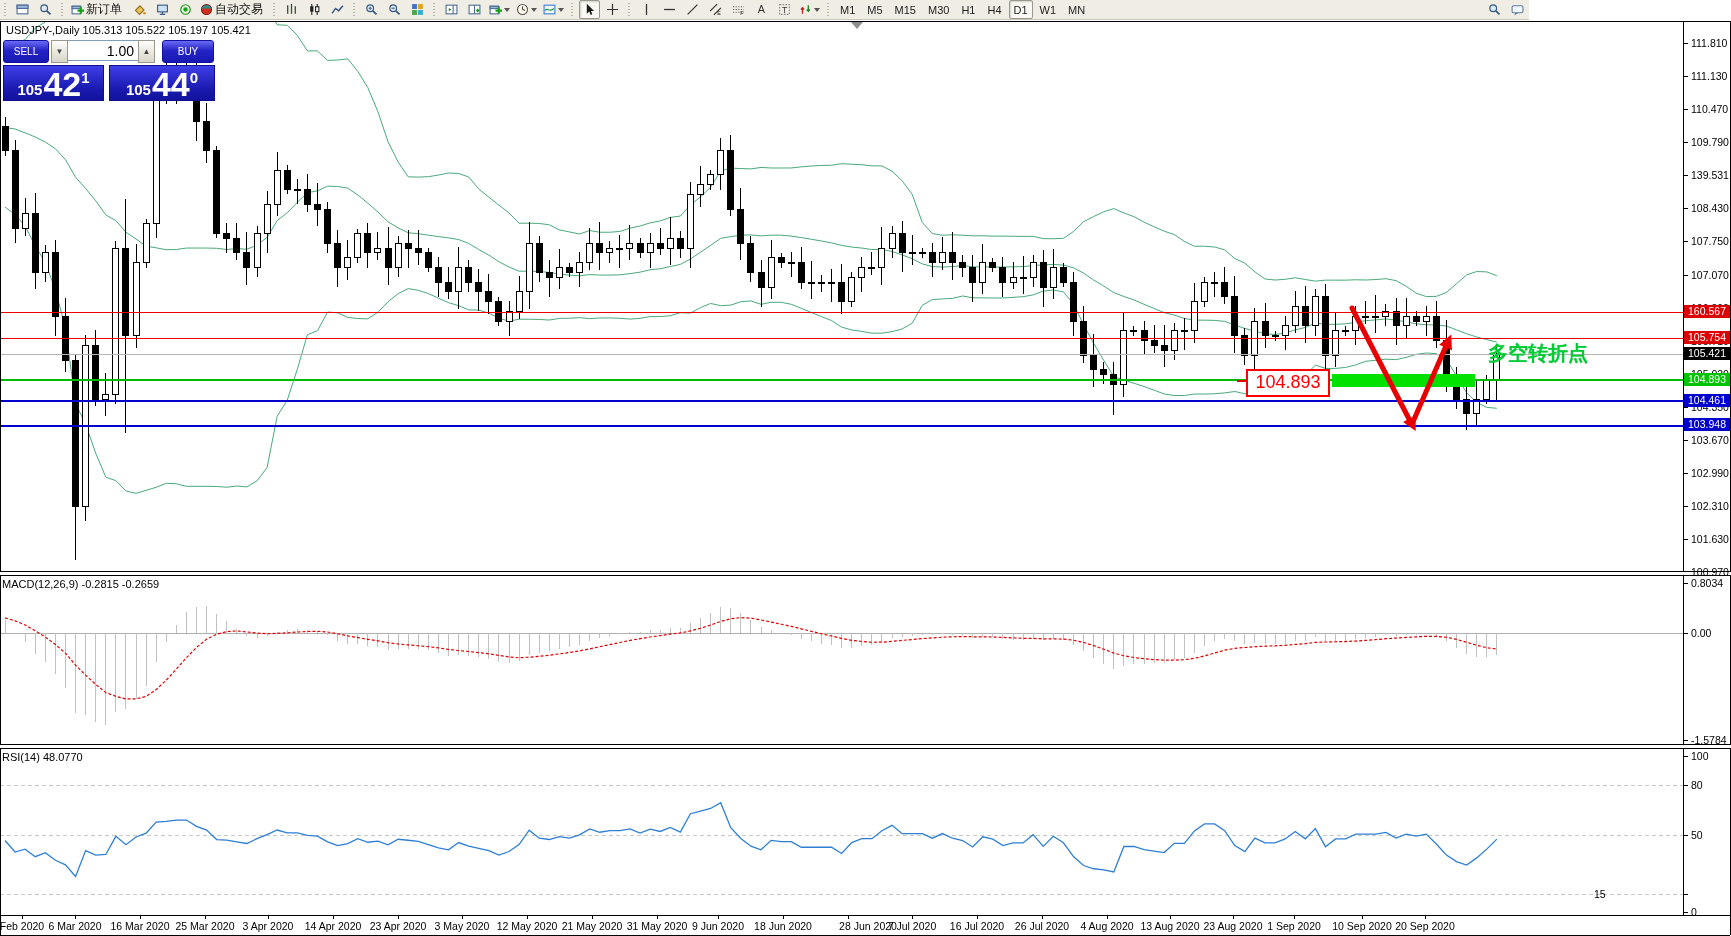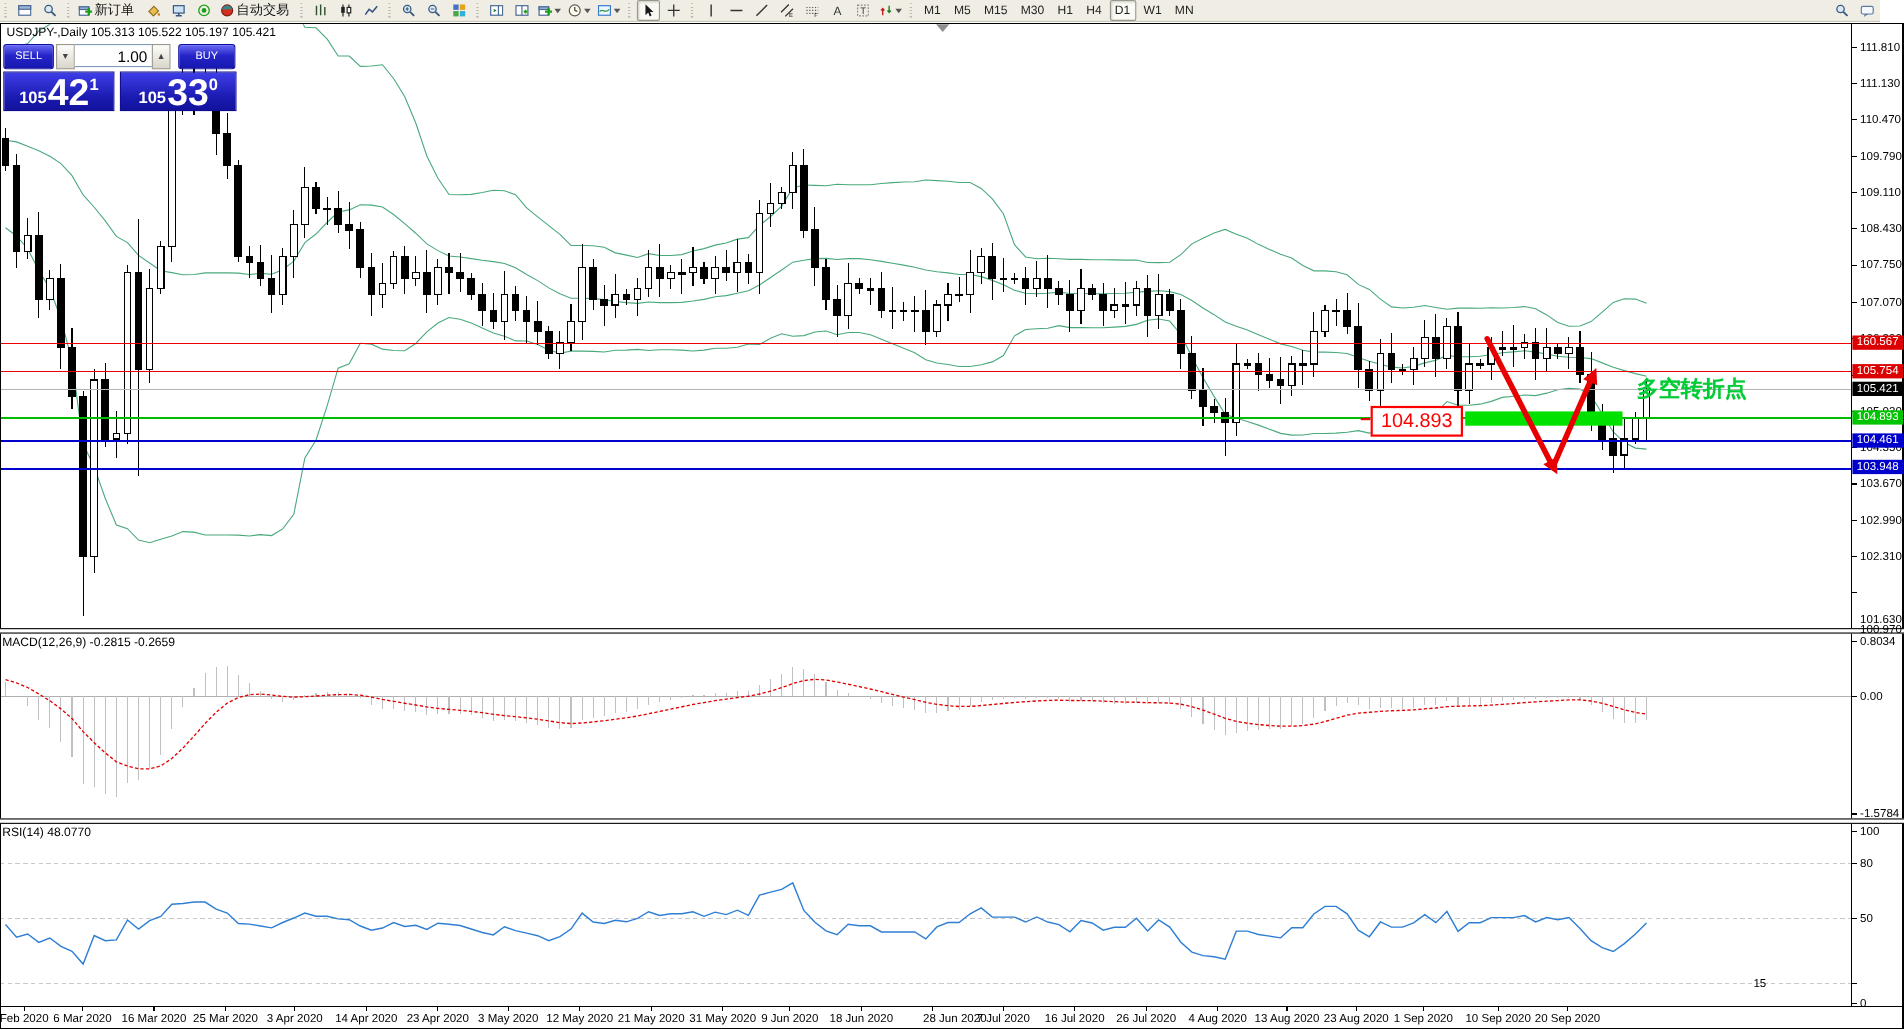--- a/index.html
+++ b/index.html
@@ -1,17 +1,17 @@
 <!DOCTYPE html>
 <html><head>
 <meta charset="utf-8">
 <style>
   html,body{margin:0;padding:0;width:1731px;height:936px;overflow:hidden;background:#fff;
     font-family:"Liberation Sans",sans-serif;-webkit-user-select:none;user-select:none;}
-  #toolbar{position:absolute;left:0;top:0;width:1709px;height:19px;background:#f0eee4;
+  #toolbar{position:absolute;left:0;top:0;width:1529px;height:19px;background:#f0eee4;
     border-bottom:1px solid #c9c6ba;display:flex;align-items:center;z-index:5;}
   .tb-btn{height:17px;min-width:17px;display:inline-flex;align-items:center;justify-content:center;
     padding:0 1px;margin:0 1px;border:1px solid transparent;border-radius:2px;}
   .tb-btn.pressed{border:1px solid #9a988c;background:#fafaf4;box-shadow:inset 1px 1px 2px rgba(0,0,0,.18);}
   .tb-label{font-size:12px;color:#111;margin:0 3px 0 2px;white-space:nowrap;}
   .caret{width:0;height:0;border-left:3px solid transparent;border-right:3px solid transparent;
     border-top:4px solid #555;margin-left:2px;}
   .grip{width:5px;height:13px;margin:0 3px;background:repeating-linear-gradient(#b9b6aa 0 1px,transparent 1px 3px);
     background-size:2px 100%;background-repeat:no-repeat;background-position:1px 0;}
   .tf-btn{font-size:11px;color:#222;padding:0 4px;height:17px;display:inline-flex;align-items:center;
@@ -905,32 +905,32 @@
   <div class="panel-splitter" style="top:571px;"></div>
   <div class="panel-splitter" style="top:744px;"></div>
   <div id="macd-label" class="ind-label">MACD(12,26,9) -0.2815 -0.2659</div>
   <div id="rsi-label" class="ind-label">RSI(14) 48.0770</div>
   <div id="price-label-box" style="left: 1246px; top: 369px; width: 80px; height: 24px;">104.893</div>
   <div id="cn-annotation" style="left: 1488px; top: 340px;">多空转折点</div>
 <div class="tick" style="left: 1691px; top: 37px;">111.810</div>
     <div class="tick" style="left: 1691px; top: 70px;">111.130</div>
     <div class="tick" style="left: 1691px; top: 103px;">110.470</div>
     <div class="tick" style="left: 1691px; top: 136px;">109.790</div>
-    <div class="tick" style="left: 1691px; top: 169px;">109.110</div>
+    <div class="tick" style="left: 1691px; top: 169px;">139.531</div>
     <div class="tick" style="left: 1691px; top: 202px;">108.430</div>
     <div class="tick" style="left: 1691px; top: 235px;">107.750</div>
     <div class="tick" style="left: 1691px; top: 269px;">107.070</div>
     <div class="tick" style="left: 1691px; top: 302px;">106.390</div>
     <div class="tick" style="left: 1691px; top: 335px;">105.710</div>
     <div class="tick" style="left: 1691px; top: 368px;">105.030</div>
     <div class="tick" style="left: 1691px; top: 401px;">104.350</div>
     <div class="tick" style="left: 1691px; top: 434px;">103.670</div>
     <div class="tick" style="left: 1691px; top: 467px;">102.990</div>
     <div class="tick" style="left: 1691px; top: 500px;">102.310</div>
-    <div class="tick" style="left: 1691px; top: 533px; margin-top: 24px;">101.630</div>
+    <div class="tick" style="left: 1691px; top: 533px;">101.630</div>
     <div class="tick" style="left: 1691px; top: 566px;">100.970</div>
     <div class="badge" style="left: 1684px; top: 305px; background: rgb(221, 0, 0);">160.567</div>
     <div class="badge" style="left: 1684px; top: 331px; background: rgb(221, 0, 0);">105.754</div>
     <div class="badge" style="left: 1684px; top: 347px; background: rgb(0, 0, 0);">105.421</div>
     <div class="badge" style="left: 1684px; top: 373px; background: rgb(0, 196, 0);">104.893</div>
     <div class="badge" style="left: 1684px; top: 394px; background: rgb(0, 0, 204);">104.461</div>
     <div class="badge" style="left: 1684px; top: 418px; background: rgb(0, 0, 204);">103.948</div>
     <div class="tick" style="left: 1691px; top: 577px;">0.8034</div>
     <div class="tick" style="left: 1691px; top: 627px;">0.00</div>
     <div class="tick" style="left: 1691px; top: 734px;">-1.5784</div>
@@ -973,17 +973,17 @@
     <div id="tw-buy-btn" class="tw-btn">BUY</div>
   </div>
   <div id="tw-row2">
     <div id="tw-sell-price" class="tw-price">
       <span class="tw-prefix">105</span>
       <span class="tw-big">42</span>
       <span class="tw-sup">1</span>
     </div>
     <div id="tw-buy-price" class="tw-price">
       <span class="tw-prefix">105</span>
-      <span class="tw-big">33</span>
+      <span class="tw-big">44</span>
       <span class="tw-sup">0</span>
     </div>
   </div>
 </div>
 
 </body></html>

